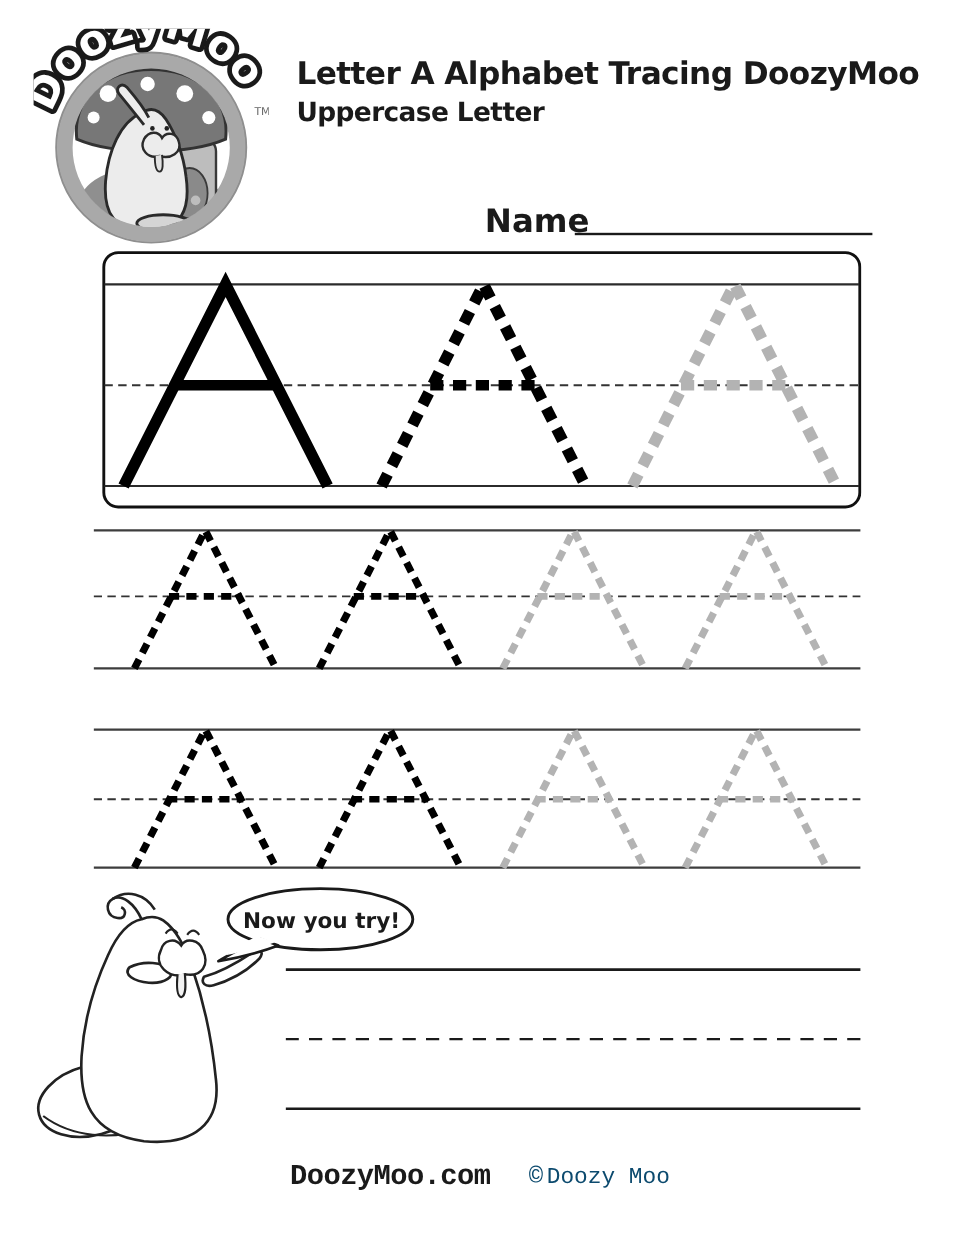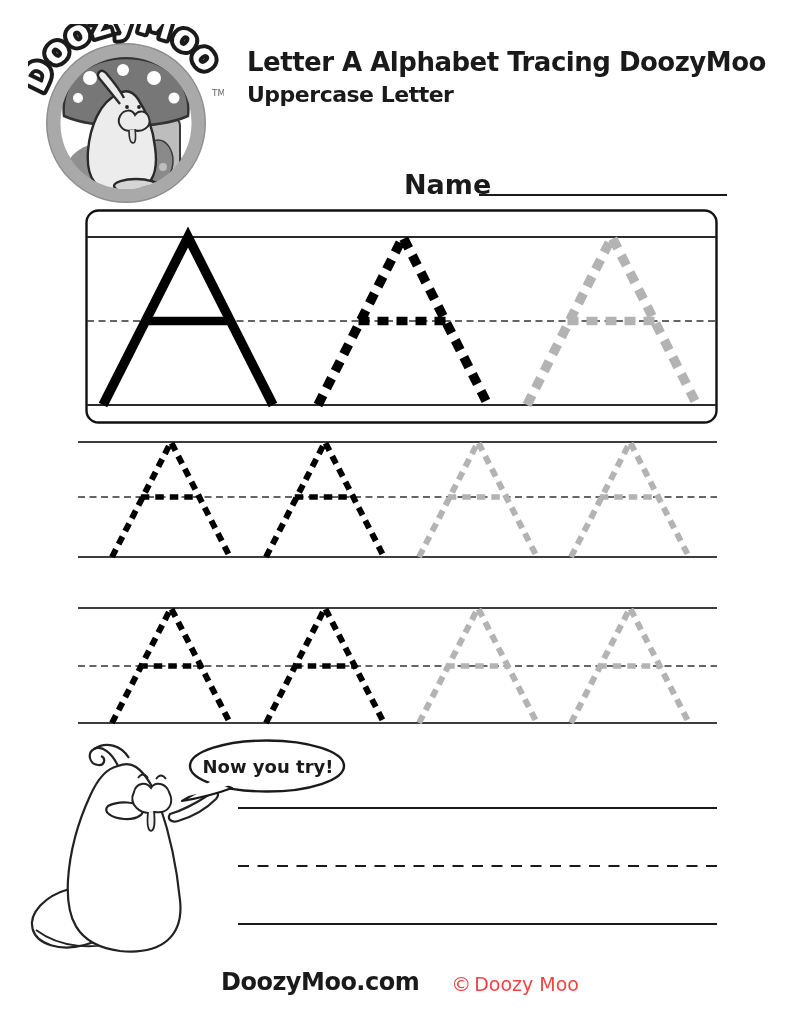--- a/index.html
+++ b/index.html
@@ -6,23 +6,23 @@
   .page{
     position:relative;width:800px;height:1035px;background:#ffffff;overflow:hidden;
     font-family:"DejaVu Sans","Liberation Sans",sans-serif;color:#1a1a1a;
   }
   .abs{position:absolute;}
   .title-line1{left:247px;top:47px;font-size:26px;font-weight:600;letter-spacing:-0.5px;}
   .title-line2{left:247px;top:82px;font-size:22px;font-weight:600;letter-spacing:-0.5px;}
   .name-label{left:404px;top:169px;font-size:27px;font-weight:600;}
   .name-underline{left:479px;top:194px;width:248px;height:0;border-top:2px solid #1a1a1a;}
   .footer{left:0;top:968px;width:800px;text-align:center;}
-  .footer-inner{display:inline-flex;align-items:flex-end;gap:32px;}
+  .footer-inner{display:inline-flex;align-items:center;gap:32px;font-family:Liberation Mono, monospace;}
   .site{font-size:24px;font-weight:700;letter-spacing:-0.5px;}
-  .copyright{font-size:19px;font-weight:400;color:#ef4444;}
+  .copyright{font-size:19px;font-weight:400;color:#0c4a6e;}
   .copyright .sym{font-size:20px;margin-right:3px;}
   svg text{font-family:"DejaVu Sans","Liberation Sans",sans-serif;}
 </style>
 </head>
 <body>
 
 <div class="page">
 
   <div class="abs" style="left:28px;top:24px;">
     <svg width="196" height="184" viewBox="0 0 196 184">

